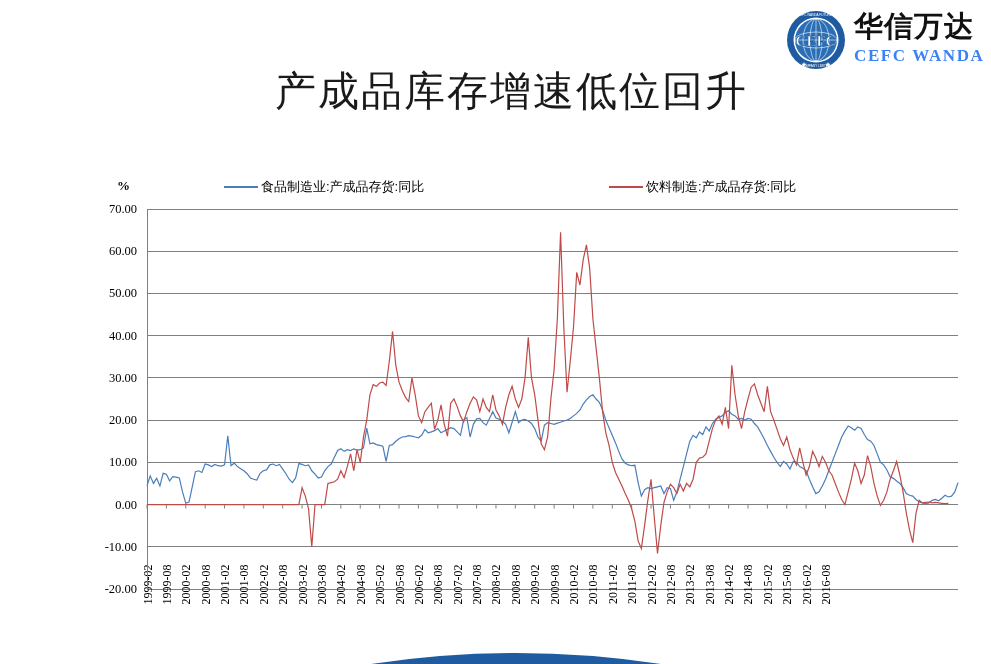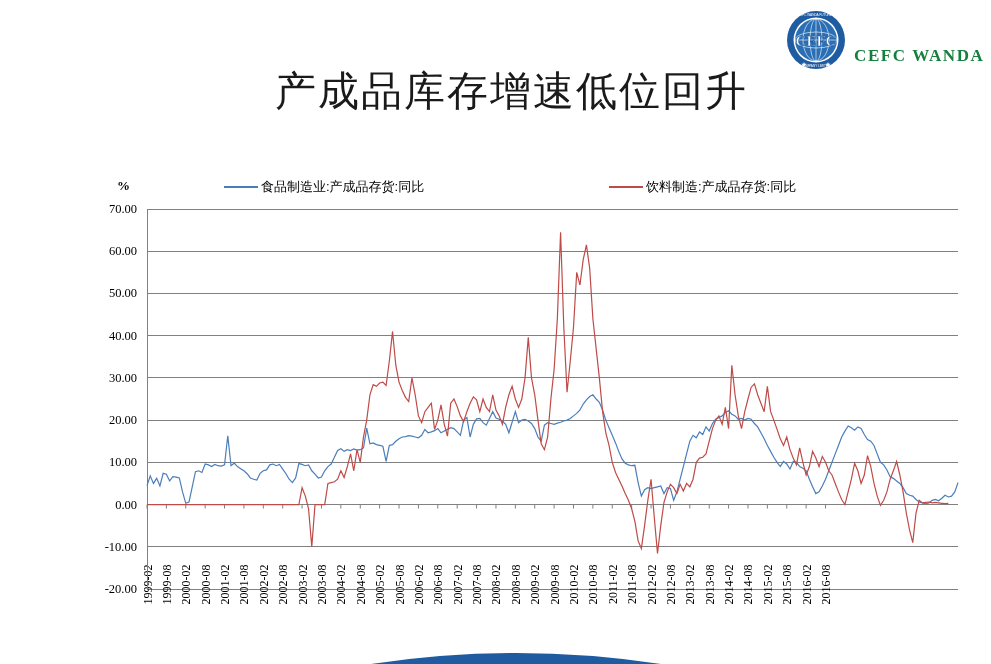--- a/index.html
+++ b/index.html
@@ -50,21 +50,21 @@
     white-space: nowrap;
   }
   #logo-text-en {
     position: absolute;
     left: 68px;
     top: 38px;
     font-family: "Liberation Serif", "DejaVu Serif", serif;
     font-size: 17px;
     font-weight: bold;
     letter-spacing: 1.6px;
-    color: #15803d;
+    color: #3b82f6;
     white-space: nowrap;
   }
 
   
   #slide-title {
     position: absolute;
     left: 0;
     top: 64px;
     width: 991px;
     text-align: center;
@@ -148,20 +148,21 @@
       <text x="30" y="36" text-anchor="middle" font-family="Liberation Serif, serif" font-size="15" font-weight="bold" fill="#ffffff" stroke="#1F5BA0" stroke-width="0.6">CEFC</text>
       <g fill="#ffffff" font-family="Liberation Sans, sans-serif" font-size="3.1">
         <text x="30" y="6.2" text-anchor="middle">CEFC WANDA FUTURES</text>
         <text x="30" y="57.4" text-anchor="middle">COMPANY LIMITED</text>
       </g>
       <g fill="#ffffff">
         <polygon points="18,52 18.8,53.8 20.7,53.8 19.2,55 19.8,56.8 18,55.7 16.2,56.8 16.8,55 15.3,53.8 17.2,53.8"></polygon>
         <polygon points="42,52 42.8,53.8 44.7,53.8 43.2,55 43.8,56.8 42,55.7 40.2,56.8 40.8,55 39.3,53.8 41.2,53.8"></polygon>
       </g>
     </svg>
+    <div id="logo-text-cn">华信万达</div>
     <div id="logo-text-en">CEFC WANDA</div>
   </div>
 
   <div id="slide-title">产成品库存增速低位回升</div>
 
   <div id="chart-area">
     <svg id="chart-svg" width="991" height="620">
       <g id="gridlines-group">
           <line x1="131" x2="942" y1="209" y2="209" class="gridline"></line>
           <line x1="131" x2="942" y1="251.22222222222223" y2="251.22222222222223" class="gridline"></line>

